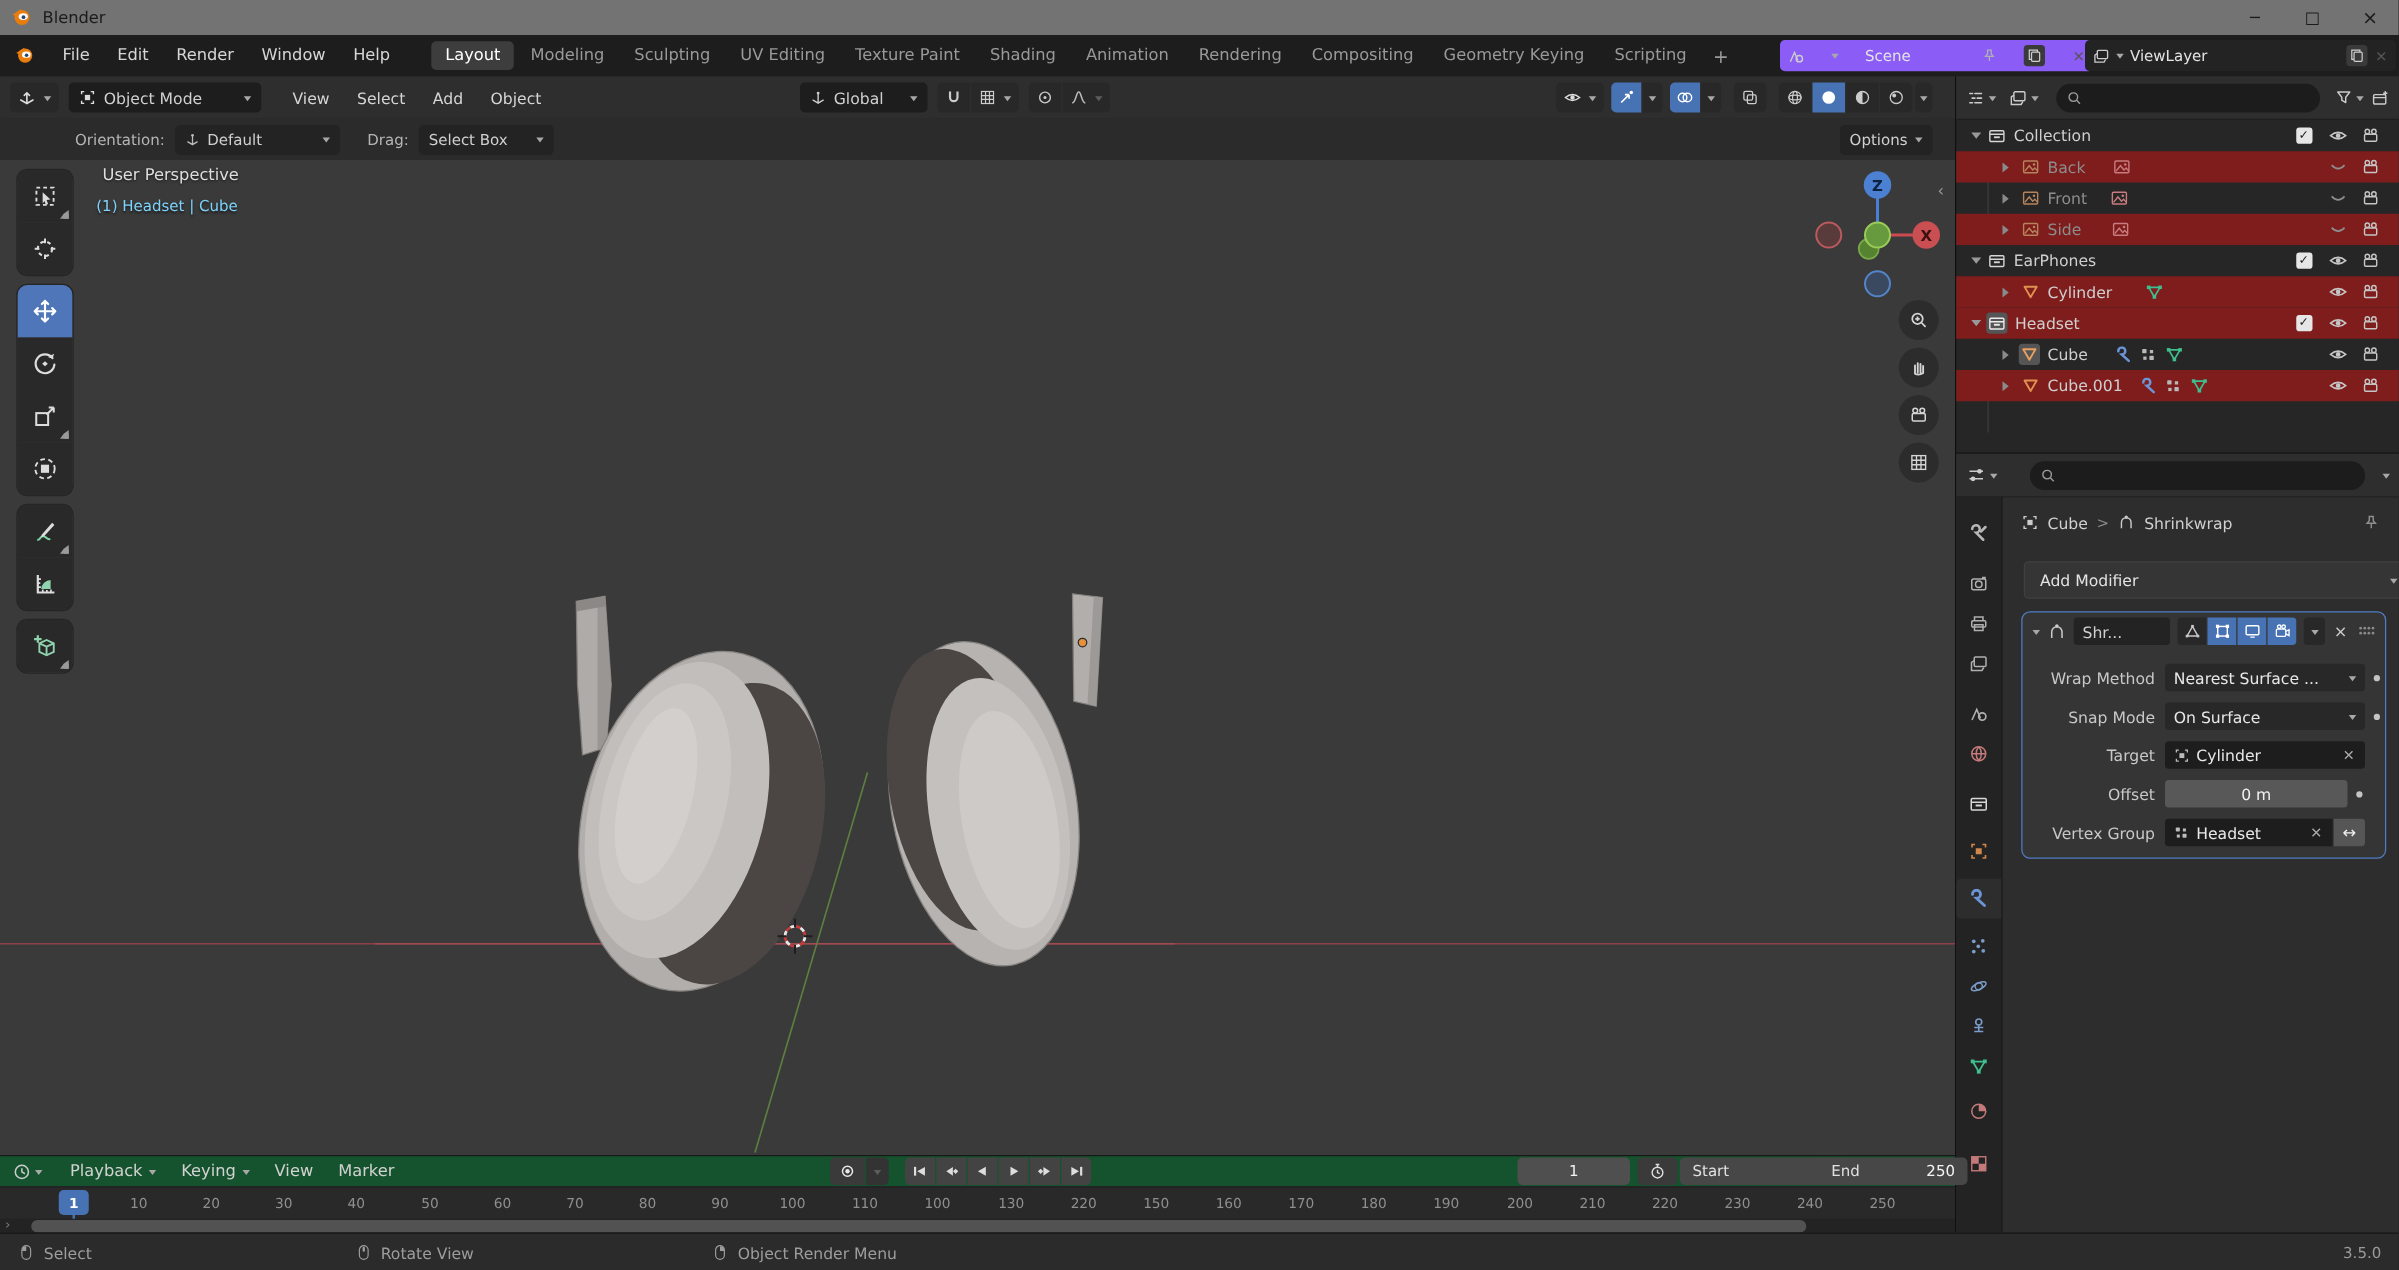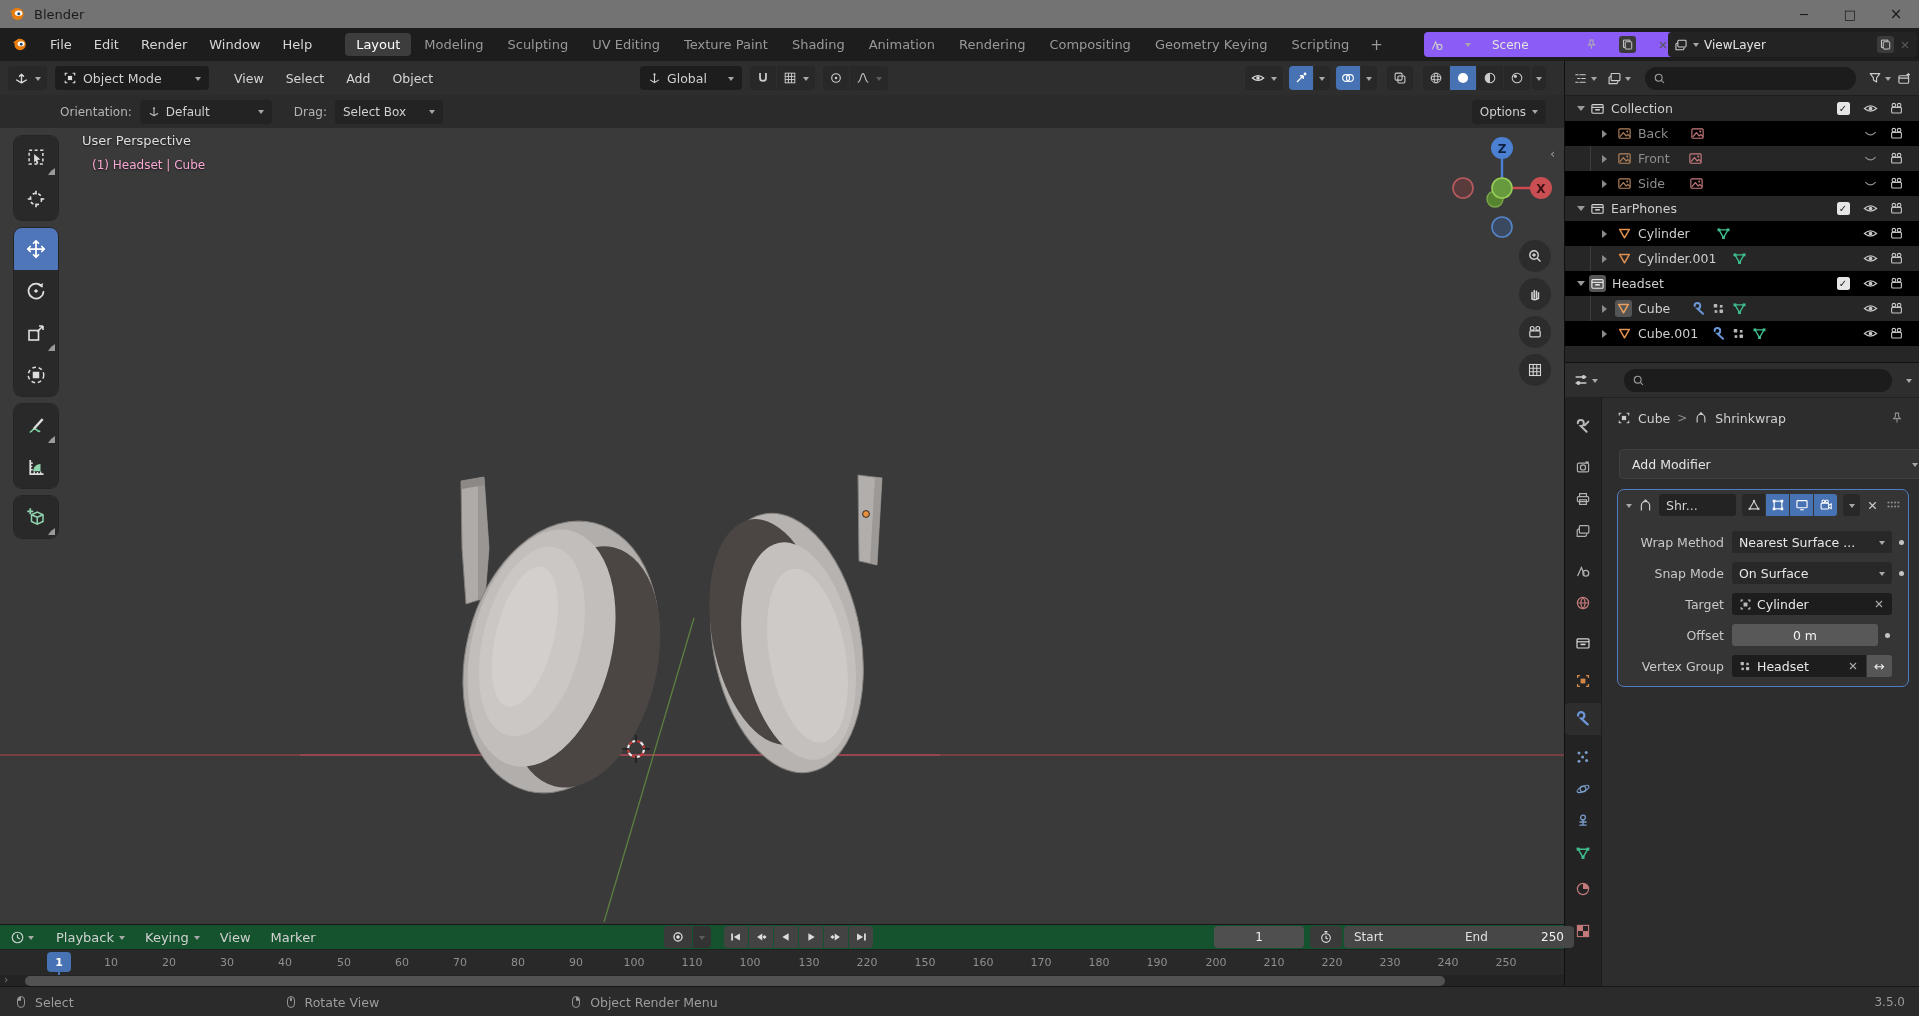--- a/index.html
+++ b/index.html
@@ -12,21 +12,21 @@
   .tri-d{width:0;height:0;border:4px solid transparent;border-top:5px solid #999;margin-top:4px;flex:none}
   .tri-r{width:0;height:0;border:4px solid transparent;border-left:5px solid #8a8a8a;margin-left:3px;flex:none}
   .chev{width:0;height:0;border:3.5px solid transparent;border-top:4.5px solid #a8a8a8;margin-top:4px;flex:none}
   .chev.dim{border-top-color:#5c5c5c}
   .pill{background:#282828;border-radius:4px;height:24px;display:flex;align-items:center;padding:0 8px;gap:6px}
   .menu-item{padding:0 11px;height:100%;display:flex;align-items:center;color:#d6d6d6;font-size:13px}
   .tab{padding:4px 11px;border-radius:4px;color:#999;font-size:13px;white-space:nowrap}
   .tab.active{background:#3d3d3d;color:#fff}
   
   .o-row{height:25px;display:flex;align-items:center;position:relative;font-size:12.5px;color:#cfcfcf}
-  .o-row.alt{background:#000000}
+  .o-row.alt{background:#7f1d1d}
   .o-row .lbl{margin-left:6px}
   .o-row .dim{color:#8d8d8d}
   .o-tg{position:absolute;width:16px;height:16px;display:flex;align-items:center;justify-content:center}
   .cb{width:13px;height:13px;background:#e6e6e6;border-radius:2.5px;color:#1d1d1d;font-size:10px;font-weight:bold;
       display:flex;align-items:center;justify-content:center;line-height:1}
   .icbg{background:#555;border-radius:3px;padding:1px;display:flex}
   
   .tbtn{width:44px;height:42px;background:rgba(40,40,40,.92);display:flex;align-items:center;justify-content:center;position:relative;color:#ddd}
   .tbtn.active{background:#4f76b8;color:#fff}
   .tbtn .sub{position:absolute;right:3px;bottom:3px;width:0;height:0;border:3px solid transparent;border-right:4px solid #9a9a9a;border-bottom:4px solid #9a9a9a}
@@ -638,21 +638,21 @@
     <circle cx="866" cy="386" r="3.4" fill="#e8913c" stroke="#2c2c2c" stroke-width="1"></circle>
 
     <g>
       <circle cx="636" cy="621" r="8" fill="none" stroke="#e8e8e8" stroke-width="2.2" stroke-dasharray="4.2 4.2"></circle>
       <circle cx="636" cy="621" r="8" fill="none" stroke="#c43c3c" stroke-width="2.2" stroke-dasharray="4.2 4.2" stroke-dashoffset="4.2"></circle>
       <path d="M636 607 V614 M636 628 V635 M622 621 H629 M643 621 H650" stroke="#1e1e1e" stroke-width="1.6"></path>
     </g>
   </svg>
 
   <div class="abs" style="left:82px;top:5px;font-size:13px;color:#dedede;text-shadow:0 1px 2px rgba(0,0,0,.6)">User Perspective</div>
-  <div class="abs" style="left:92px;top:30px;font-size:12px;color:#f9a8d4;text-shadow:0 1px 2px rgba(0,0,0,.6)">(1) Headset | Cube</div>
+  <div class="abs" style="left:77px;top:30px;font-size:12px;color:#7dd3fc;text-shadow:0 1px 2px rgba(0,0,0,.6)">(1) Headset | Cube</div>
 
   <div class="abs" style="left:14px;top:8px">
     <div class="tgrp">
       <div class="tbtn">
           <span class="ic">
             <svg width="20" height="20" viewBox="0 0 16 16">
               <use href="#i-select"></use>
             </svg>
           </span>
           <span class="sub"></span>
@@ -940,44 +940,20 @@
             <use href="#i-eye"></use>
           </svg>
         </span>
       <span class="o-tg" style="right:16px;color:#c5c5c5">
           <svg width="15" height="15" viewBox="0 0 16 16">
             <use href="#i-cam"></use>
           </svg>
         </span>
     </div>
 
-    <div class="o-row" style="padding-left:34px">
-      <span class="tri-r"></span>
-      <span class="ic" style="color:#e0914f;margin-left:6px">
-          <svg width="15" height="15" viewBox="0 0 16 16">
-            <use href="#i-tri"></use>
-          </svg>
-        </span>
-      <span class="lbl">Cylinder.001</span>
-      <span class="ic" style="color:#3fbf8e;margin-left:16px">
-          <svg width="15" height="15" viewBox="0 0 16 16">
-            <use href="#i-datatri"></use>
-          </svg>
-        </span>
-      <span class="o-tg" style="right:42px;color:#c5c5c5">
-          <svg width="15" height="15" viewBox="0 0 16 16">
-            <use href="#i-eye"></use>
-          </svg>
-        </span>
-      <span class="o-tg" style="right:16px;color:#c5c5c5">
-          <svg width="15" height="15" viewBox="0 0 16 16">
-            <use href="#i-cam"></use>
-          </svg>
-        </span>
-    </div>
 
     <div class="o-row alt" style="padding-left:12px">
       <span class="tri-d"></span>
       <span class="icbg" style="margin-left:4px">
           <span class="ic" style="color:#ececec">
             <svg width="15" height="15" viewBox="0 0 16 16">
               <use href="#i-coll"></use>
             </svg>
           </span>
         </span>

